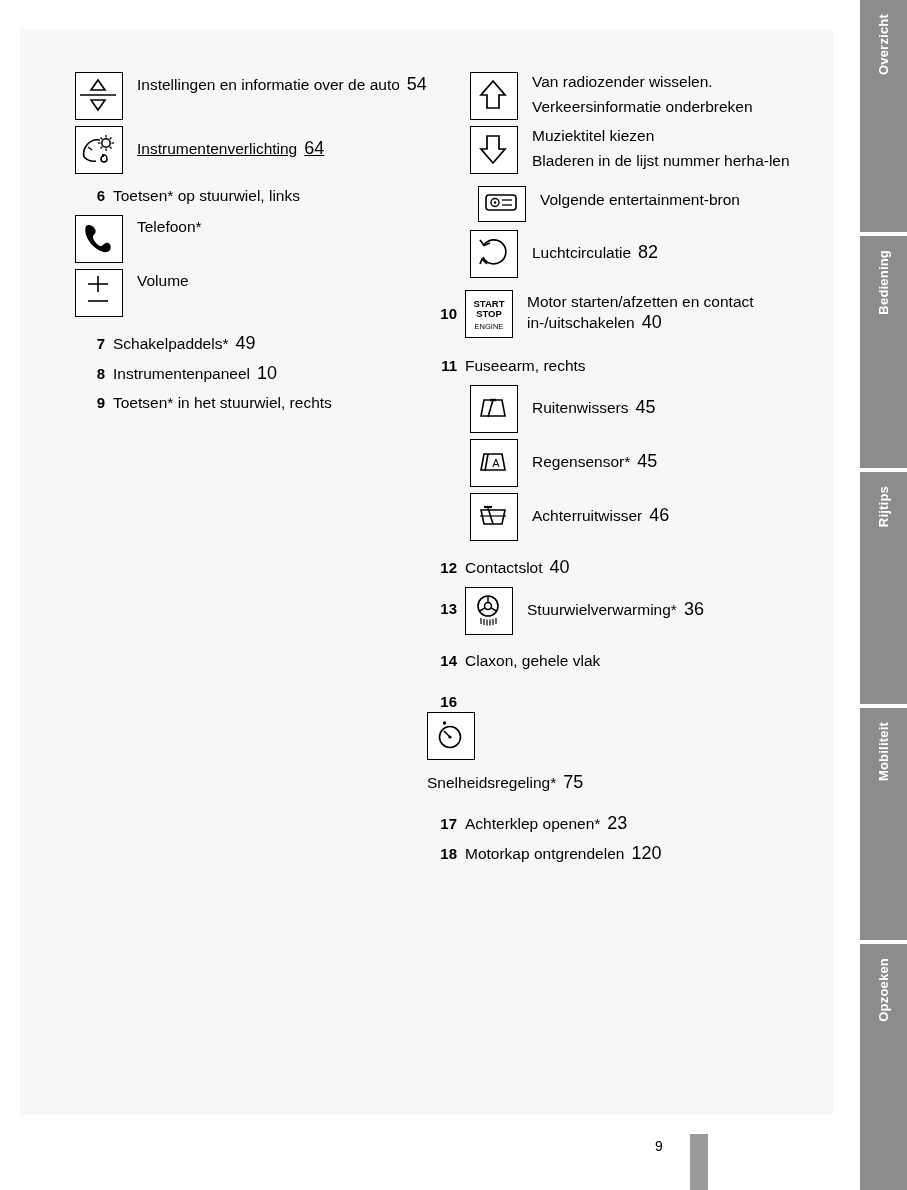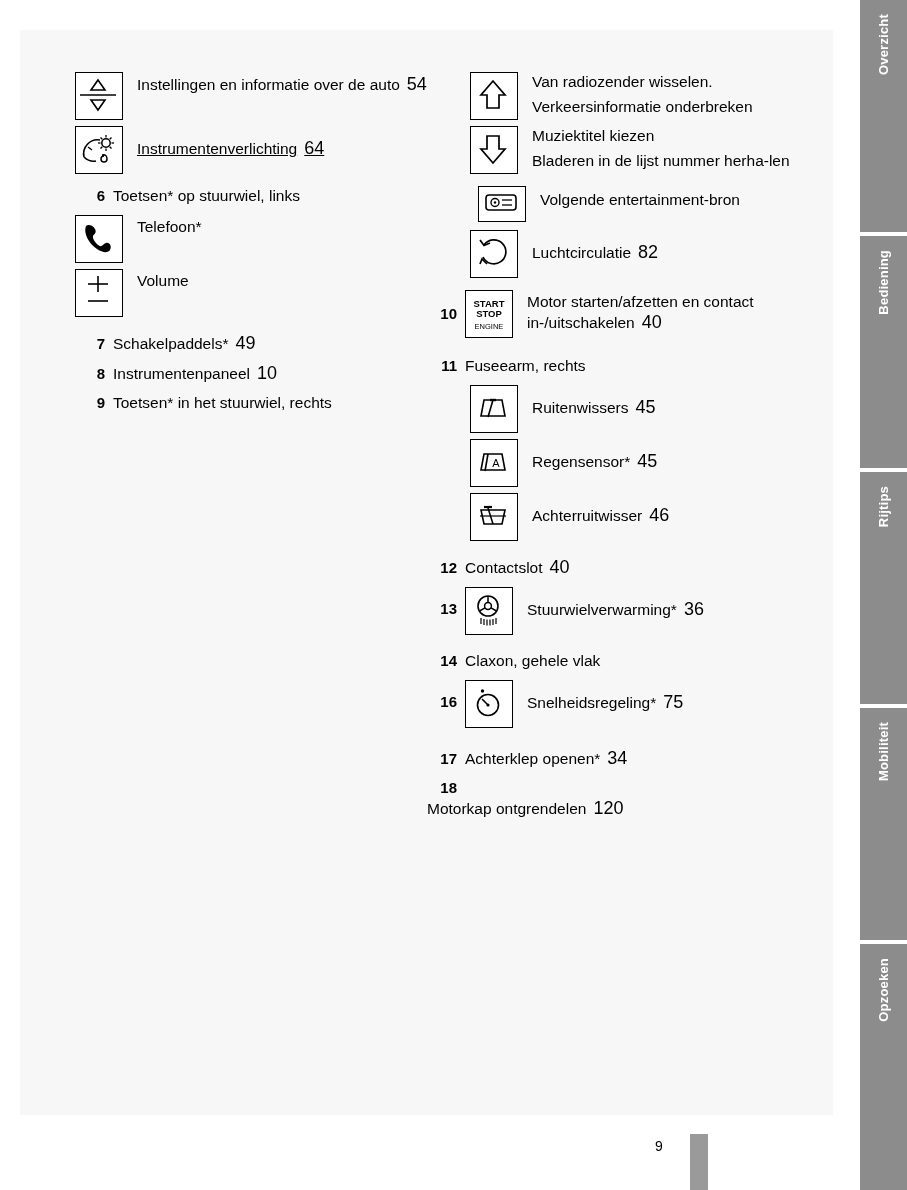--- a/index.html
+++ b/index.html
@@ -436,42 +436,42 @@
         <div class="label">
           <span>Stuurwielverwarming*</span><span class="page-ref">36</span>
         </div>
       </div>
 
       <div class="line" style="margin-top:16px; margin-left:-43px;">
         <div class="num">14</div>
         <div class="txt"><span>Claxon, gehele vlak</span></div>
       </div>
 
-      <div class="row-icon" style="margin-top:4px; margin-left:-43px;">
+      <div class="row-icon" style="margin-top:4px; margin-left:-43px;flex-direction:column;">
         <div class="numcell">16</div>
         <div class="icon-slot" style="width:62px;">
           <div class="iconbox">
             <svg width="44" height="44" viewBox="0 0 44 44">
               <circle cx="22" cy="24" r="10.5" fill="none" stroke="#000" stroke-width="1.6"></circle>
               <line x1="22" y1="24" x2="16" y2="18" stroke="#000" stroke-width="1.6"></line>
               <circle cx="22" cy="24" r="1.6" fill="#000"></circle>
               <circle cx="16.5" cy="10" r="1.7" fill="#000"></circle>
             </svg>
           </div>
         </div>
         <div class="label">
           <span>Snelheidsregeling*</span><span class="page-ref">75</span>
         </div>
       </div>
 
       <div class="line" style="margin-top:20px; margin-left:-43px;">
         <div class="num">17</div>
-        <div class="txt"><span>Achterklep openen*</span><span class="page-ref">34</span></div>
-      </div>
-      <div class="line" style="margin-left:-43px;flex-direction:column;">
+        <div class="txt"><span>Achterklep openen*</span><span class="page-ref">23</span></div>
+      </div>
+      <div class="line" style="margin-left:-43px;">
         <div class="num">18</div>
         <div class="txt"><span>Motorkap ontgrendelen</span><span class="page-ref">120</span></div>
       </div>
 
     </div>
   </div>
 
   <div class="pagenum-bar"></div>
   <div class="pagenum-bar2"></div>
   <div class="pagenum">9</div>

